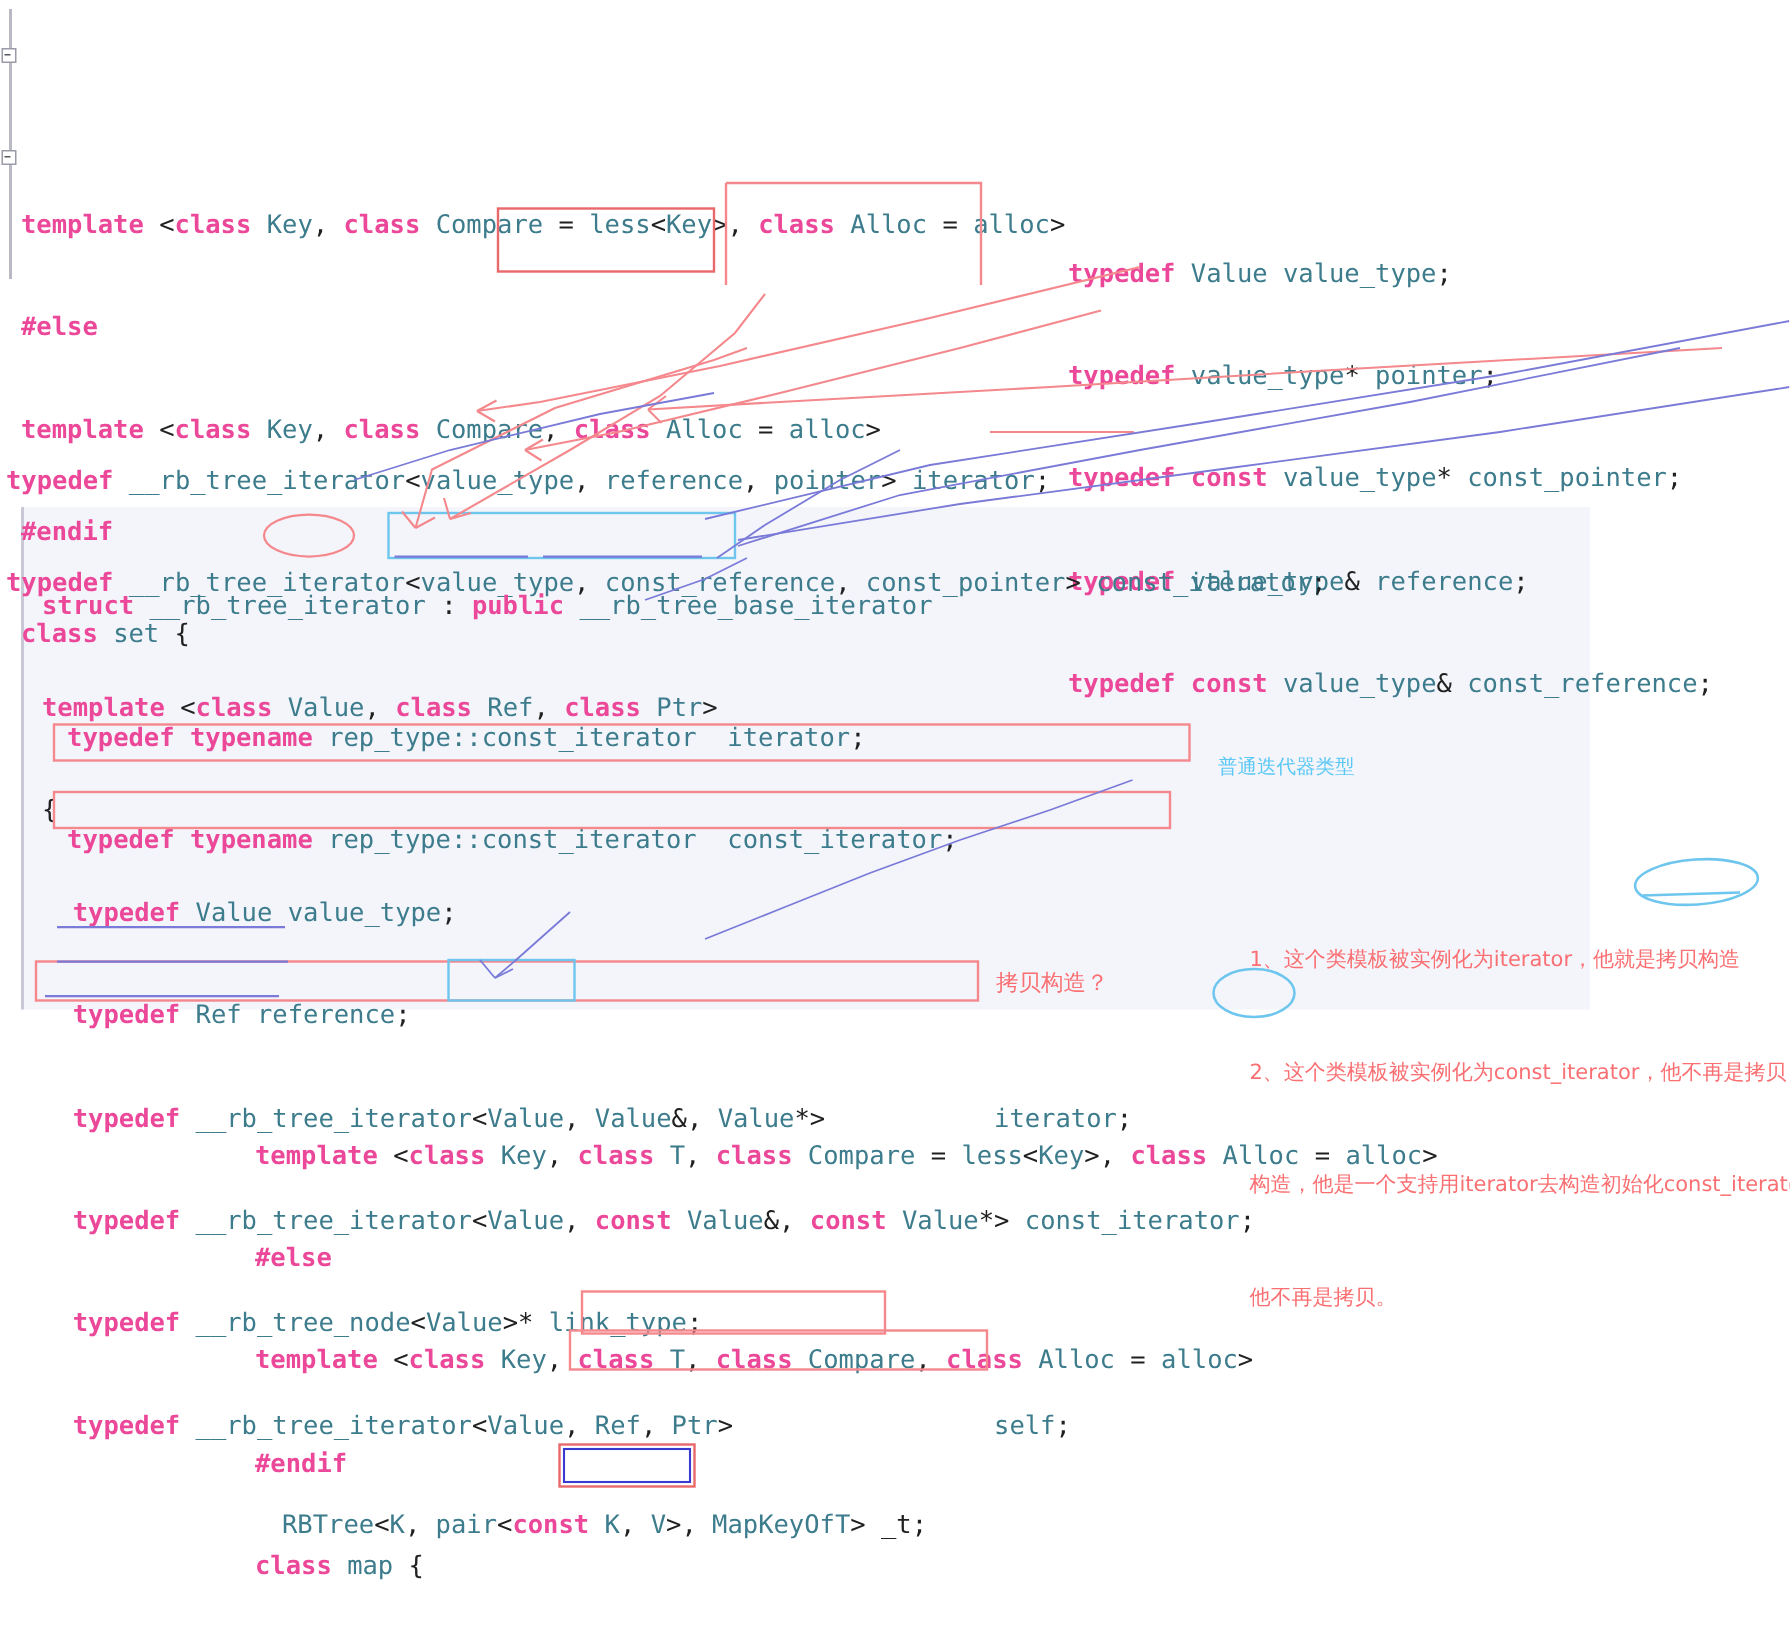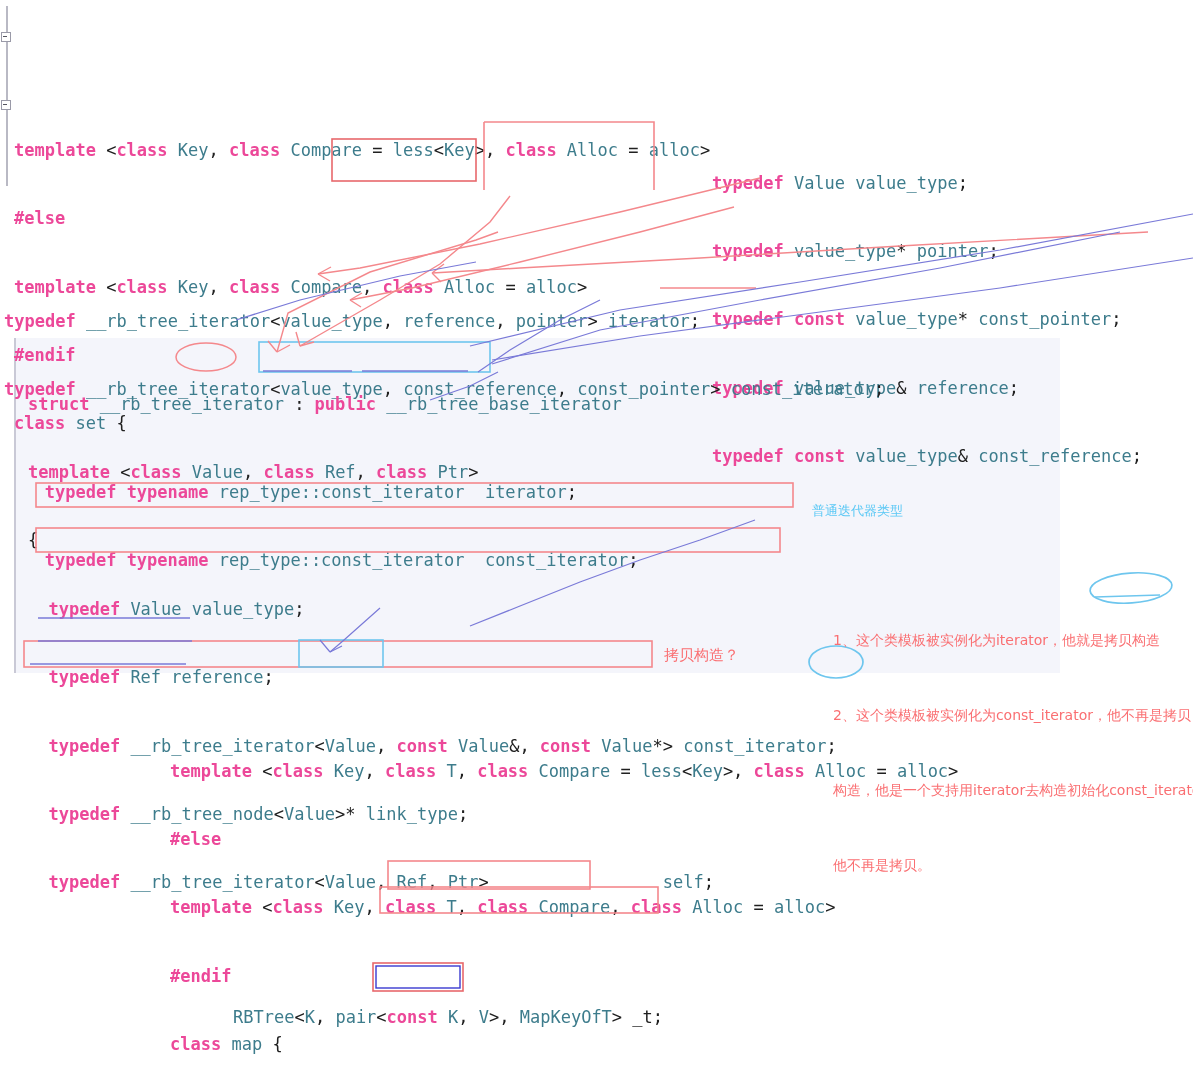--- a/index.html
+++ b/index.html
@@ -30,21 +30,21 @@
   
   #block-mid{left:4px;top:264px;z-index:10;}
 
   
   #block-main-bg{position:absolute;left:14px;top:338px;width:1046px;height:335px;background:#f4f5fb;z-index:5;}
   #block-main-bg .leftbar{position:absolute;left:0;top:0;width:2px;height:335px;background:#c9c9d6;}
   #block-main{left:28px;top:347px;z-index:10;}
 
   
   #block-map{left:170px;top:714px;z-index:10;}
-  #block-rbtree{left:188px;top:960px;z-index:10;margin-left:45px;}
+  #block-rbtree{left:188px;top:960px;z-index:10;}
 
   
   .anno{position:absolute;white-space:pre;z-index:45;font-family:"DejaVu Sans","Liberation Sans",sans-serif;}
   .anno-red{color:#fa6f72;}
   .anno-blue{color:#5bc8f5;}
   #anno-putong{left:812px;top:478px;font-size:13px;margin-top:24px;}
   #anno-kaobei{left:664px;top:646px;font-size:15px;}
   #anno-list{left:800px;top:578px;font-size:14px;line-height:25px;}
   #anno-list div{white-space:pre;margin-left:33px;}
 </style>
@@ -81,20 +81,21 @@
   <div><span class="kw">typedef</span><span class="ty"> __rb_tree_iterator</span><span class="pl">&lt;</span><span class="ty">value_type</span><span class="pl">, </span><span class="ty">reference</span><span class="pl">, </span><span class="ty">pointer</span><span class="pl">&gt; </span><span class="it">iterator</span><span class="pl">;</span></div>
   <div><span class="kw">typedef</span><span class="ty"> __rb_tree_iterator</span><span class="pl">&lt;</span><span class="ty">value_type</span><span class="pl">, </span><span class="ty">const_reference</span><span class="pl">, </span><span class="ty">const_pointer</span><span class="pl">&gt; </span><span class="it">const_iterator</span><span class="pl">;</span></div>
 </div>
 
 <div class="codeblock" id="block-main">
   <div><span class="kw">struct</span><span class="ty"> __rb_tree_iterator</span><span class="pl"> : </span><span class="kw">public</span><span class="ty"> __rb_tree_base_iterator</span></div>
   <div><span class="kw">template</span><span class="pl"> &lt;</span><span class="kw">class</span><span class="ty"> Value</span><span class="pl">, </span><span class="kw">class</span><span class="ty"> Ref</span><span class="pl">, </span><span class="kw">class</span><span class="ty"> Ptr</span><span class="pl">&gt;</span></div>
   <div><span class="pl">{</span></div>
   <div><span class="pl">  </span><span class="kw">typedef</span><span class="ty"> Value value_type</span><span class="pl">;</span></div>
   <div><span class="pl">  </span><span class="kw">typedef</span><span class="ty"> Ref reference</span><span class="pl">;</span></div>
+  <div><span class="pl">  </span><span class="kw">typedef</span><span class="ty"> __rb_tree_iterator</span><span class="pl">&lt;</span><span class="ty">Value</span><span class="pl">, </span><span class="ty">Value</span><span class="pl">&amp;, </span><span class="ty">Value</span><span class="pl">*&gt;           </span><span class="it">iterator</span><span class="pl">;</span></div>
   <div><span class="pl">  </span><span class="kw">typedef</span><span class="ty"> __rb_tree_iterator</span><span class="pl">&lt;</span><span class="ty">Value</span><span class="pl">, </span><span class="kw">const</span><span class="ty"> Value</span><span class="pl">&amp;, </span><span class="kw">const</span><span class="ty"> Value</span><span class="pl">*&gt; </span><span class="it">const_iterator</span><span class="pl">;</span></div>
   <div><span class="pl">  </span><span class="kw">typedef</span><span class="ty"> __rb_tree_node</span><span class="pl">&lt;</span><span class="ty">Value</span><span class="pl">&gt;* </span><span class="ty">link_type</span><span class="pl">;</span></div>
   <div><span class="pl">  </span><span class="kw">typedef</span><span class="ty"> __rb_tree_iterator</span><span class="pl">&lt;</span><span class="ty">Value</span><span class="pl">, </span><span class="ty">Ref</span><span class="pl">, </span><span class="ty">Ptr</span><span class="pl">&gt;                 </span><span class="ty">self</span><span class="pl">;</span></div>
   <div><span class="pl"> </span></div>
   
   
   
 </div>
 
 <div class="codeblock" id="block-map">

